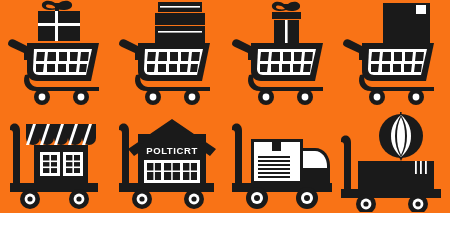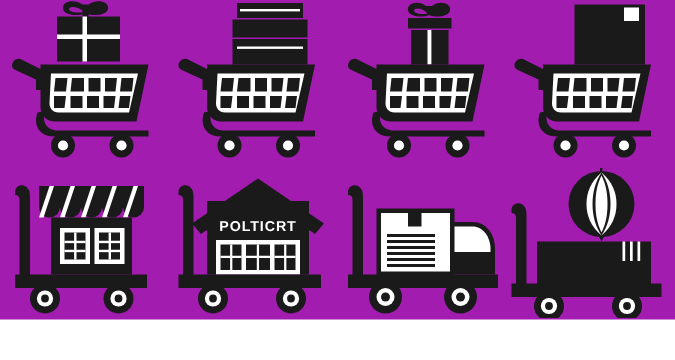--- a/index.html
+++ b/index.html
@@ -10,21 +10,21 @@
   body {
     width: 450px;
     height: 213px;
     overflow: hidden;
     font-family: "Liberation Sans", sans-serif;
   }
   #icon-sheet {
     position: relative;
     width: 450px;
     height: 213px;
-    background: #a21caf;
+    background: #f97316;
   }
   .icon-cell {
     position: absolute;
     width: 112px;
     height: 106px;
   }
   .icon-cell svg {
     display: block;
     width: 100%;
     height: 100%;

